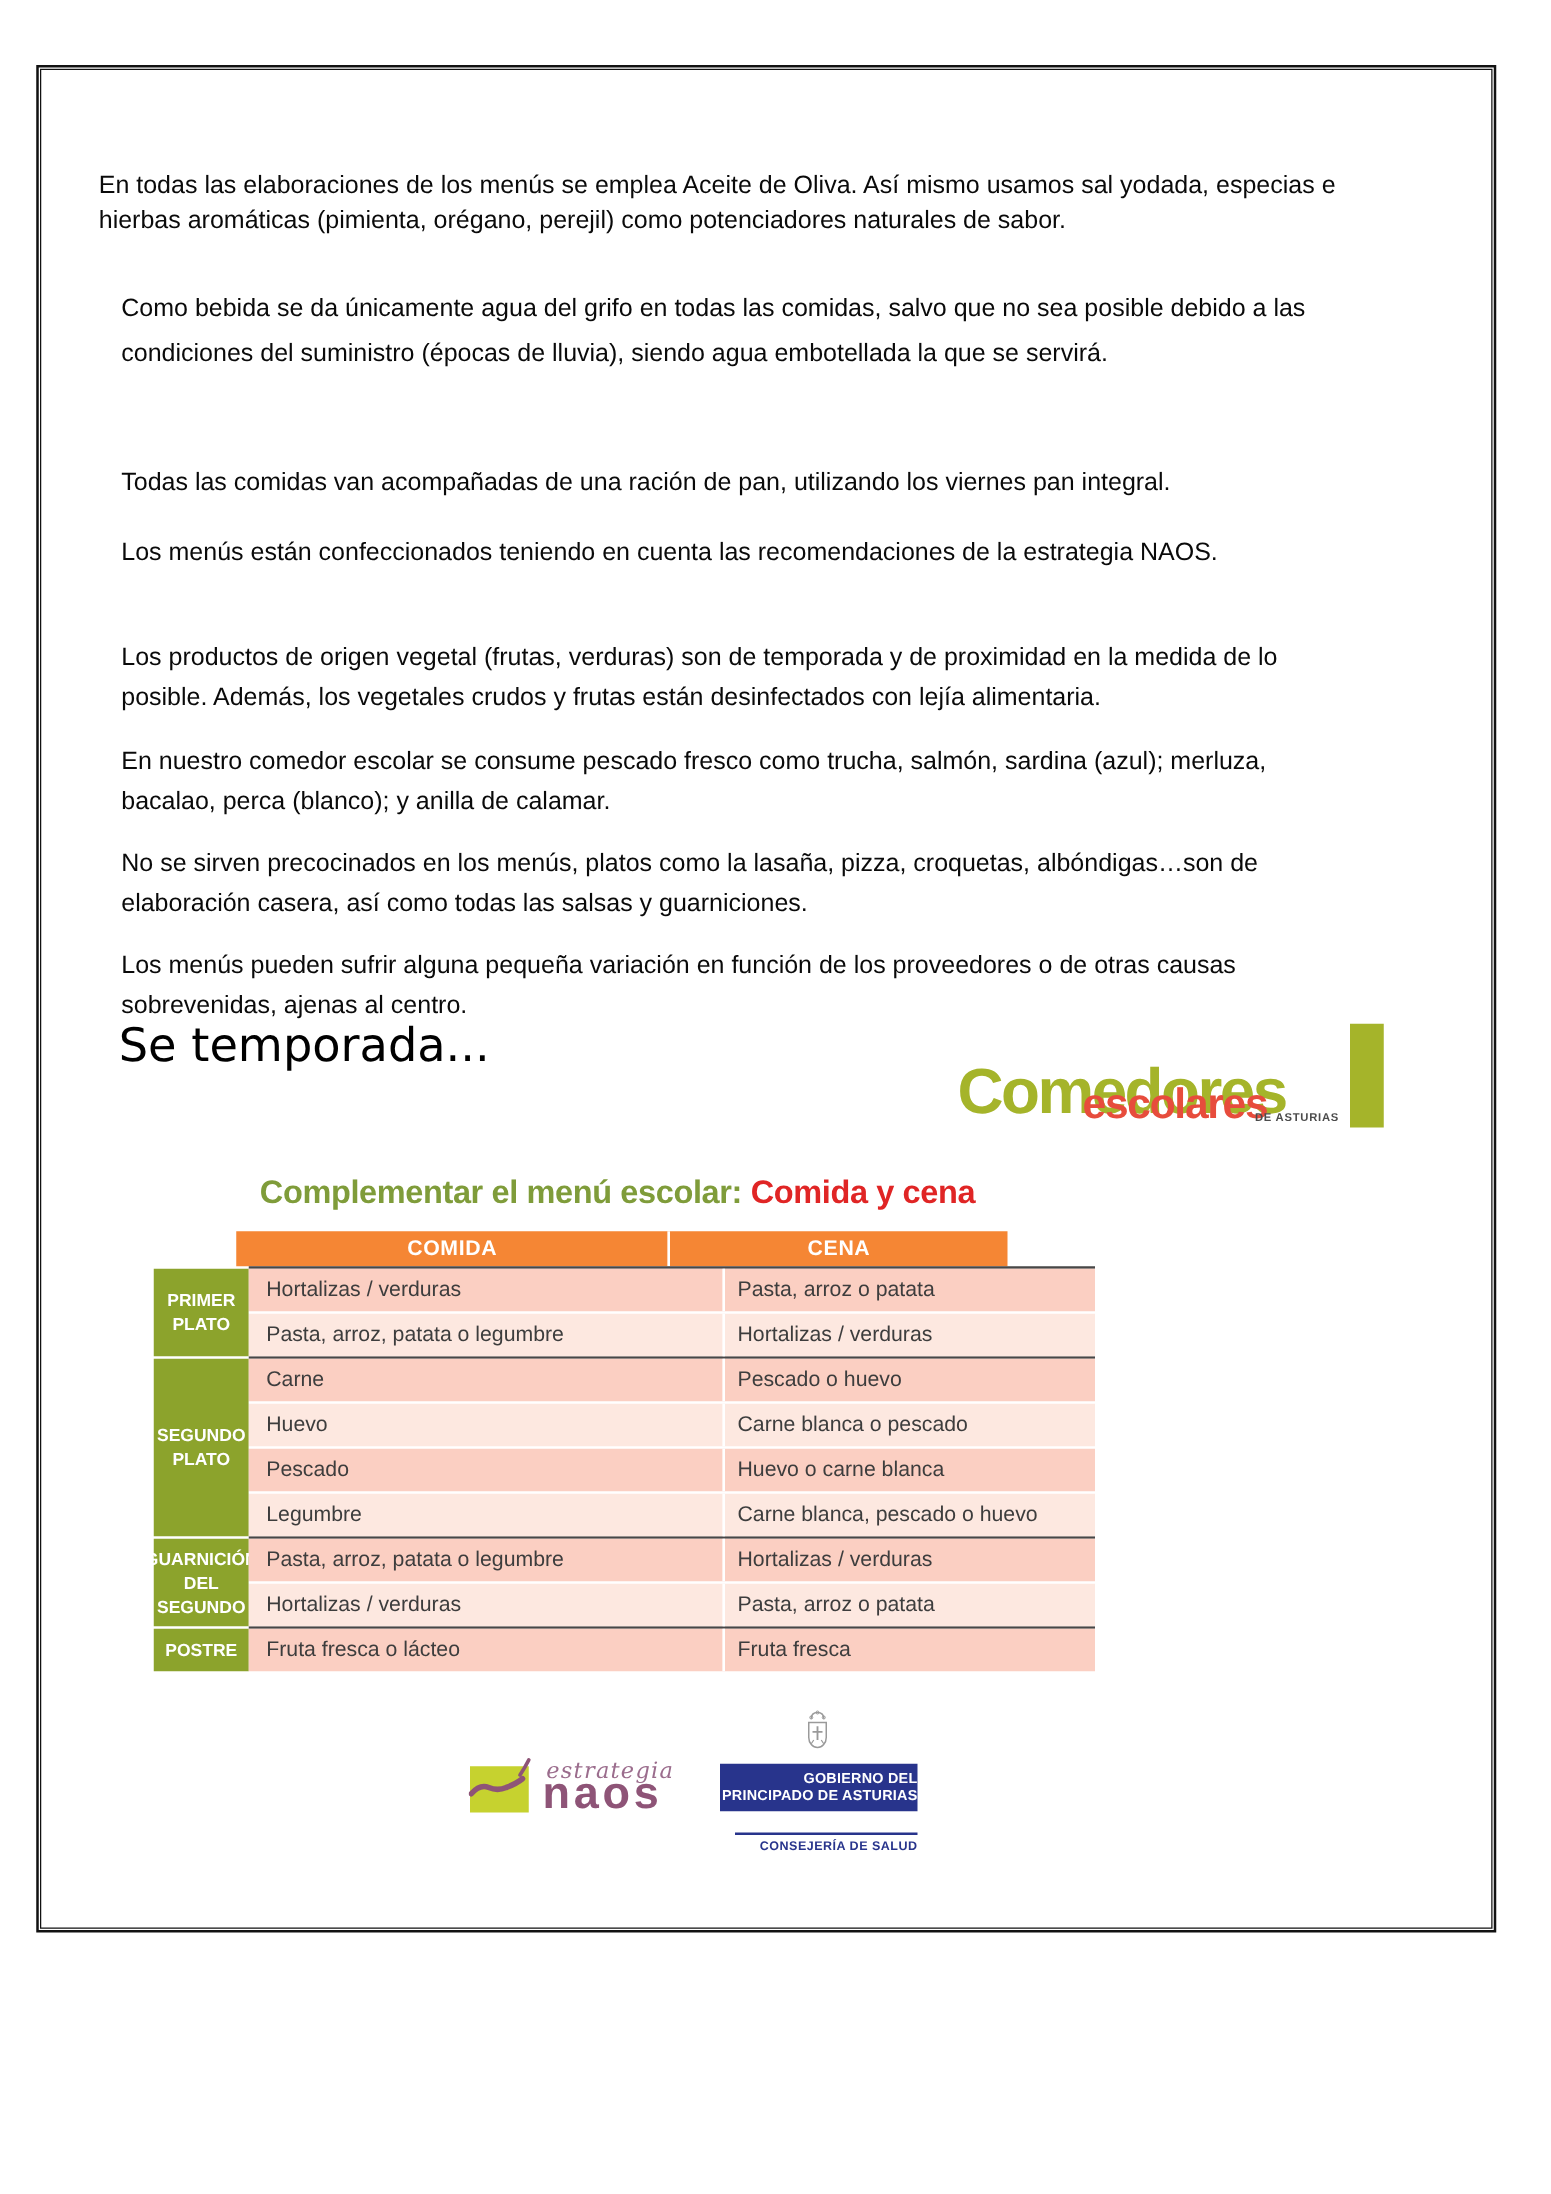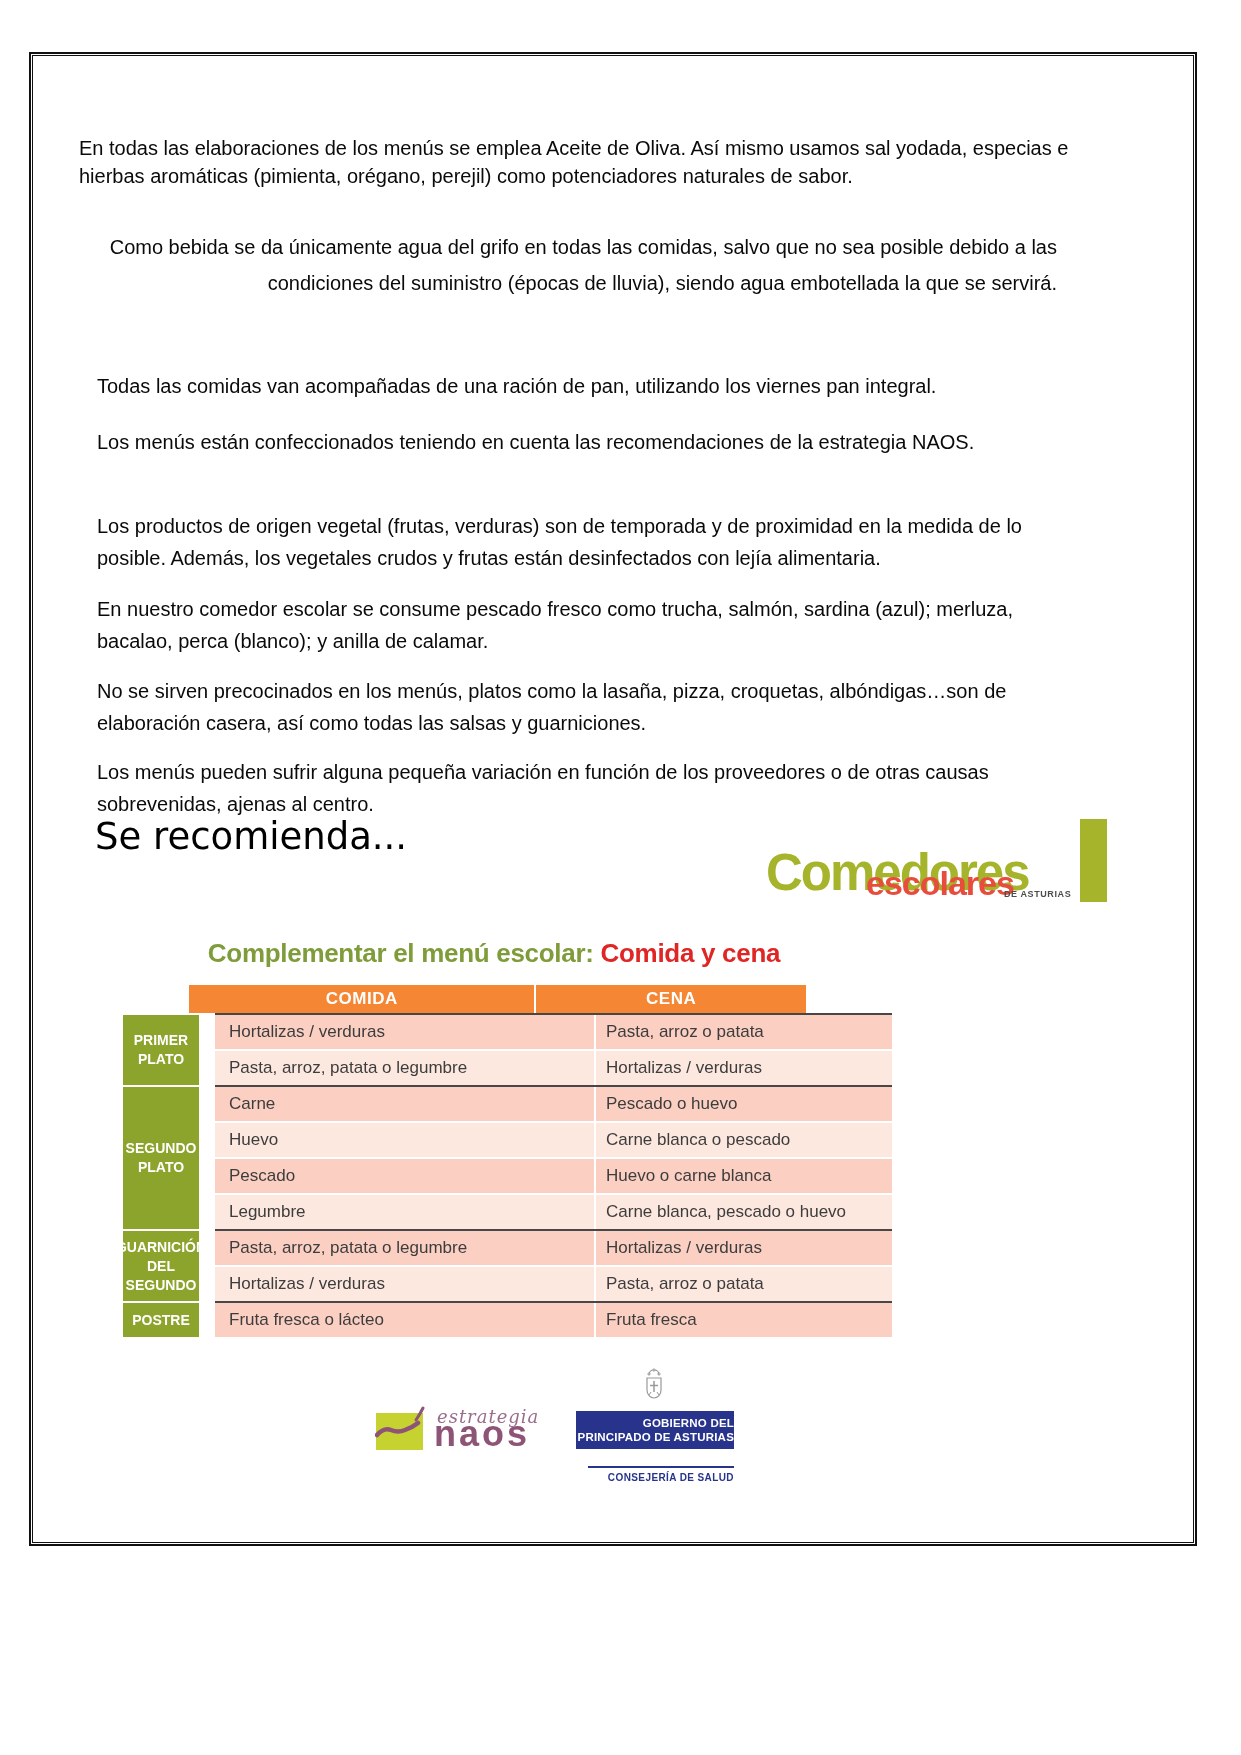--- a/index.html
+++ b/index.html
@@ -8,21 +8,21 @@
     font-family:"Liberation Sans", sans-serif; color:#000; overflow:hidden;
   }
   .frame {
     position:absolute; left:29px; top:52px; width:1164px; height:1490px;
     border:2px solid #111;
   }
   .frame::after { content:""; position:absolute; inset:1px; border:1px solid #111; }
 
   .para { position:absolute; font-size:20px; color:#0a0a0a; }
   .p1 { left:48px;  top:80px;  width:1010px; line-height:28px; }
-  .p2 { left:66px;  top:175px; width:960px;  line-height:36px;text-align:right; }
+  .p2 { left:66px;  top:175px; width:960px;  line-height:36px; }
   .p3 { left:66px;  top:316px; width:985px;  line-height:32px; }
   .p4 { left:66px;  top:372px; width:920px;  line-height:32px; }
   .p5 { left:66px;  top:456px; width:990px;  line-height:32px; }
   .p6 { left:66px;  top:539px; width:990px;  line-height:32px; }
   .p7 { left:66px;  top:621px; width:985px;  line-height:32px; }
   .p8 { left:66px;  top:702px; width:960px;  line-height:32px; }
 
   .big-heading {
     position:absolute; left:64px; top:761px; font-size:37px; line-height:44px;
     font-family:"DejaVu Sans", sans-serif; letter-spacing:0px; color:#000;
@@ -69,21 +69,21 @@
   .labelcol { width:111px; margin-top:2px; }
   .glabel {
     background:var(--label-olive,#8ca32c); color:#fff; font-weight:bold;
     font-size:14px; line-height:19px; text-align:center; display:flex;
     align-items:center; justify-content:center; padding:0 6px;
     box-sizing:border-box; margin-bottom:2px;margin-left:35px;
   }
   .glabel.h2r { height:70px; }
   .glabel.h4r { height:142px; }
   .glabel.h1r { height:34px; margin-bottom:0; }
-  .rowscol { width:677px;padding-left:16px; }
+  .rowscol { width:677px; }
   .trow { display:flex; height:36px; box-sizing:border-box; }
   .trow.gs { border-top:2px solid #474747; }
   .trow.ws { border-top:2px solid #ffffff; }
   .trow.dark .cell { background:var(--row-dark-pink,#fbcfc2); }
   .trow.light .cell { background:var(--row-light-pink,#fde8e0); }
   .cell {
     display:flex; align-items:center; box-sizing:border-box;
     font-size:17px; color:#3d3d3d;
   }
   .cell.c1 { width:379px; padding-left:14px; }
@@ -125,21 +125,21 @@
 
     <div class="para p1">En todas las elaboraciones de los menús se emplea Aceite de Oliva. Así mismo usamos sal yodada, especias e hierbas aromáticas (pimienta, orégano, perejil) como potenciadores naturales de sabor.</div>
     <div class="para p2">Como bebida se da únicamente agua del grifo en todas las comidas, salvo que no sea posible debido a las condiciones del suministro (épocas de lluvia), siendo agua embotellada la que se servirá.</div>
     <div class="para p3">Todas las comidas van acompañadas de una ración de pan, utilizando los viernes pan integral.</div>
     <div class="para p4">Los menús están confeccionados teniendo en cuenta las recomendaciones de la estrategia NAOS.</div>
     <div class="para p5">Los productos de origen vegetal (frutas, verduras) son de temporada y de proximidad en la medida de lo posible. Además, los vegetales crudos y frutas están desinfectados con lejía alimentaria.</div>
     <div class="para p6">En nuestro comedor escolar se consume pescado fresco como trucha, salmón, sardina (azul); merluza, bacalao, perca (blanco); y anilla de calamar.</div>
     <div class="para p7">No se sirven precocinados en los menús, platos como la lasaña, pizza, croquetas, albóndigas…son de elaboración casera, así como todas las salsas y guarniciones.</div>
     <div class="para p8">Los menús pueden sufrir alguna pequeña variación en función de los proveedores o de otras causas sobrevenidas, ajenas al centro.</div>
 
-    <div class="big-heading">Se recomienda...</div>
+    <div class="big-heading">Se temporada...</div>
   </div>
 
   <div>
     <div class="word-comedores">Comedores</div>
     <div class="word-escolares">escolares</div>
     <div class="logo-tagline">DE ASTURIAS</div>
     <div class="logo-bar"></div>
   </div>
 
   <div class="menu-title">

